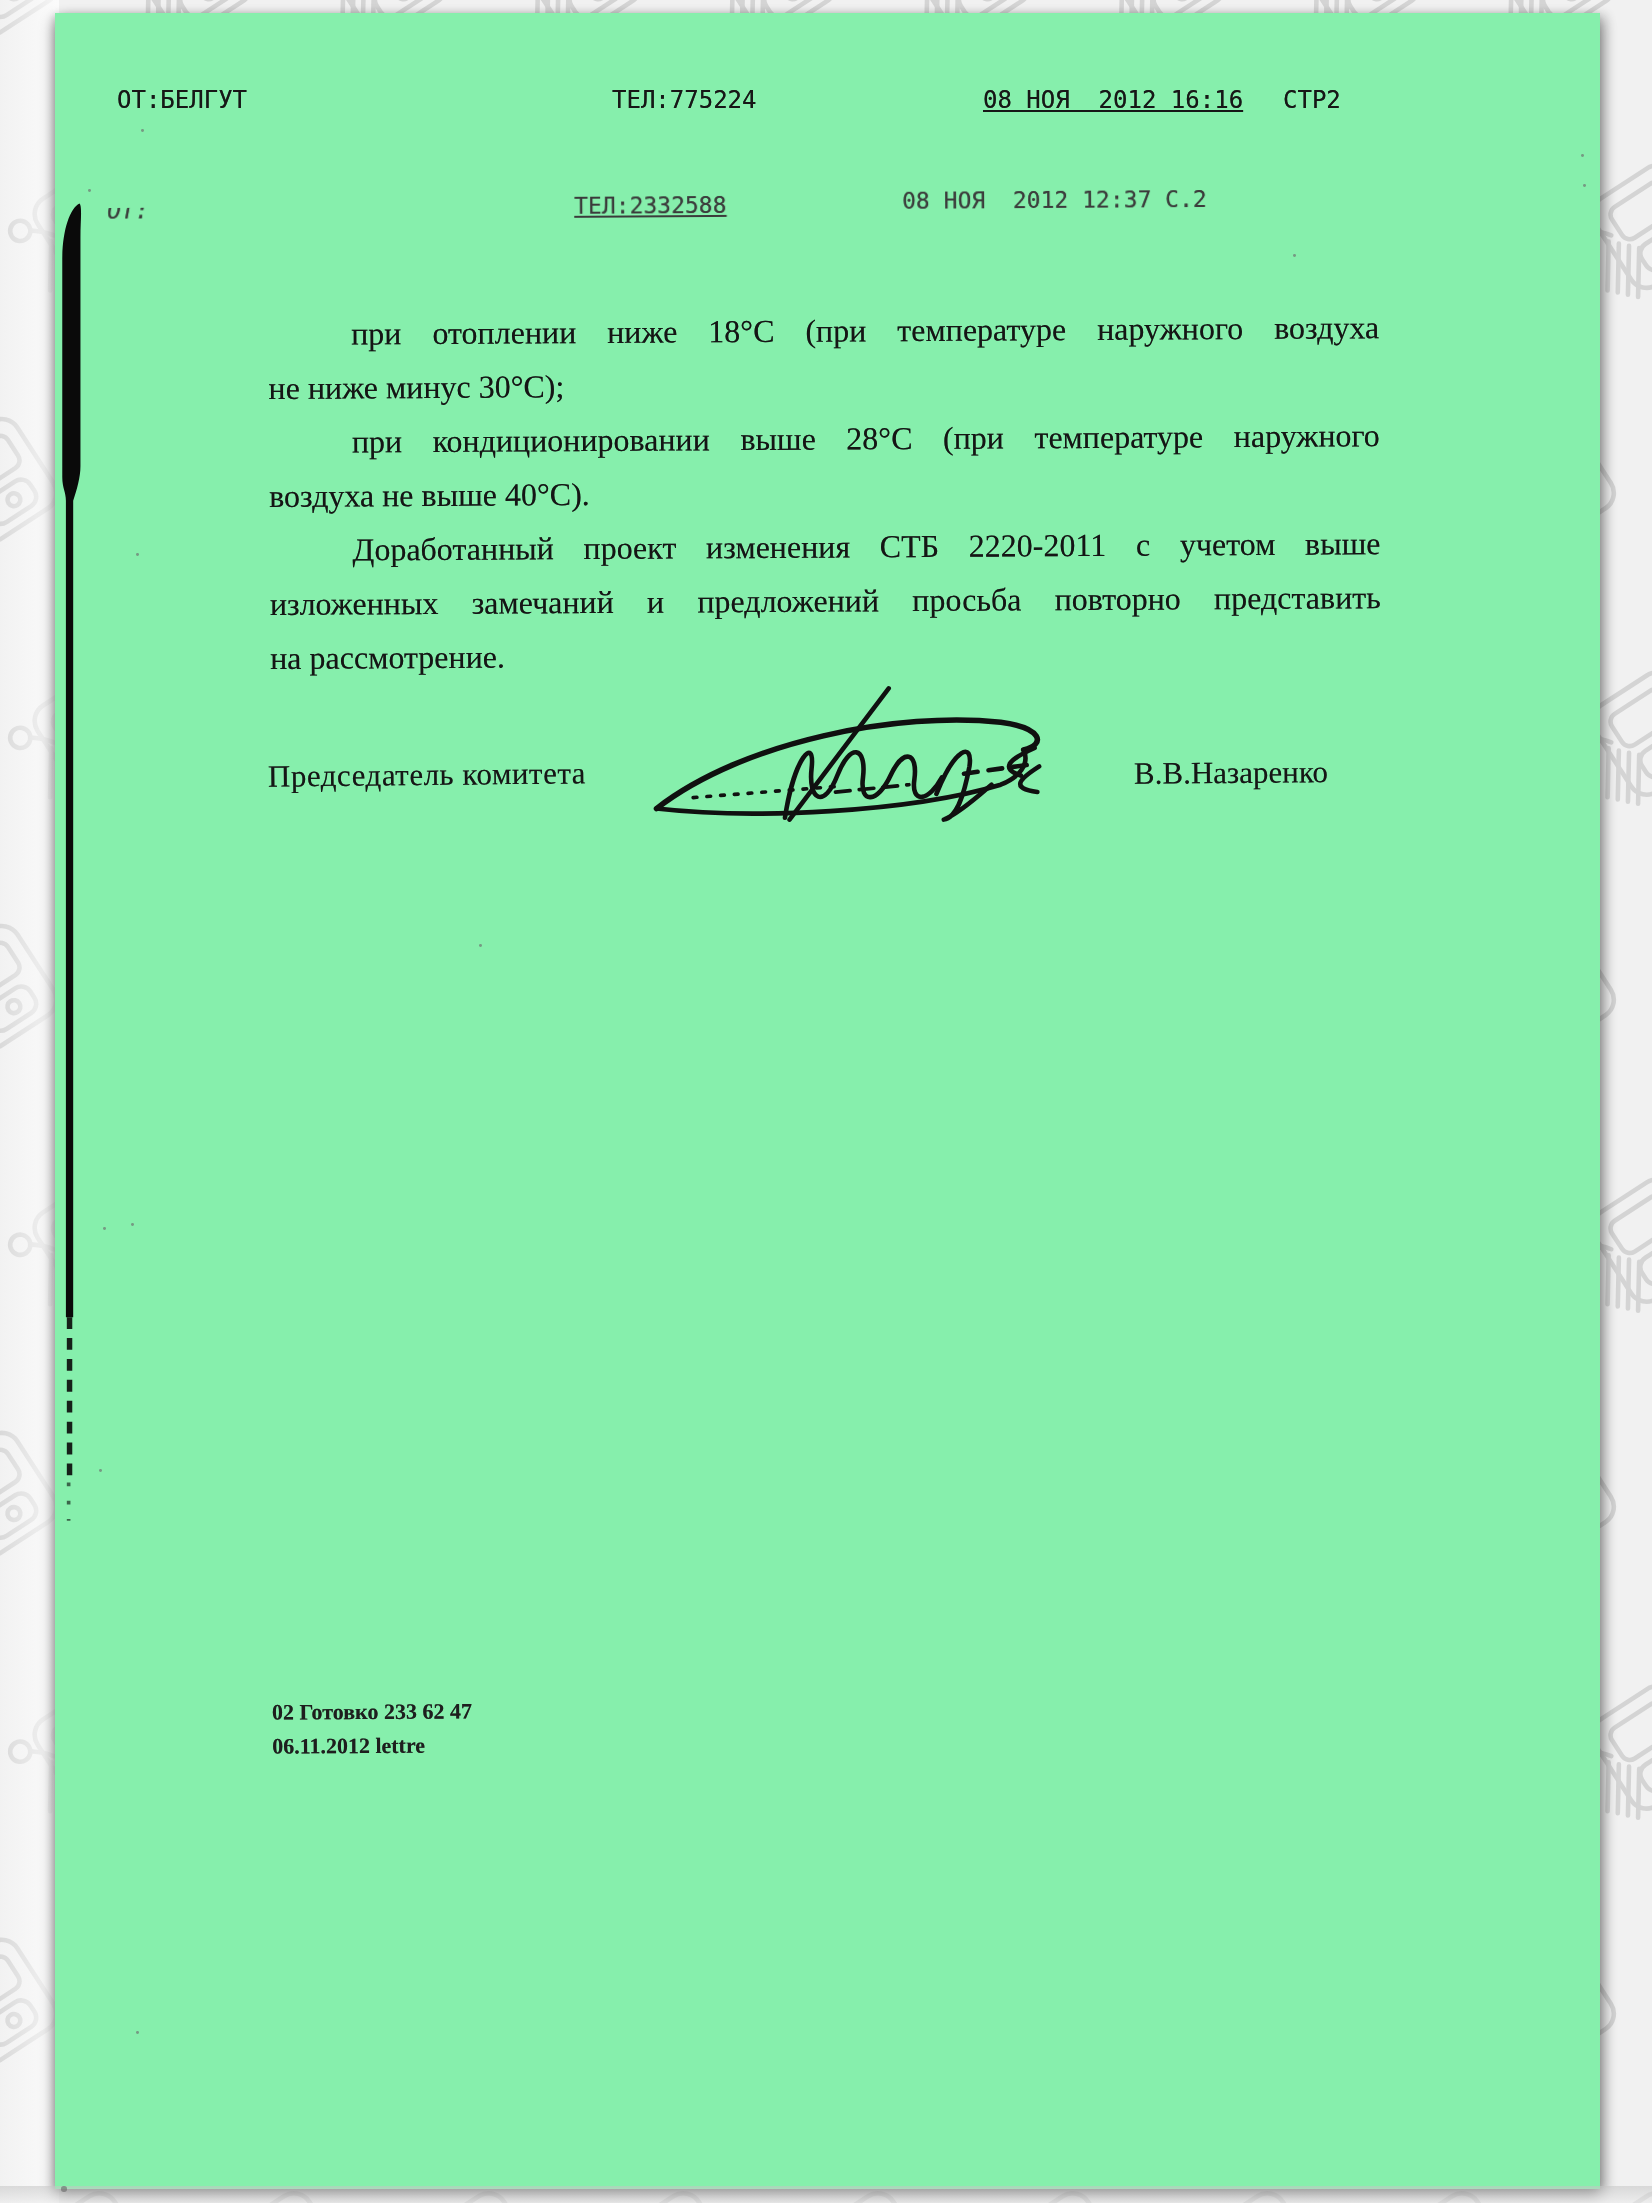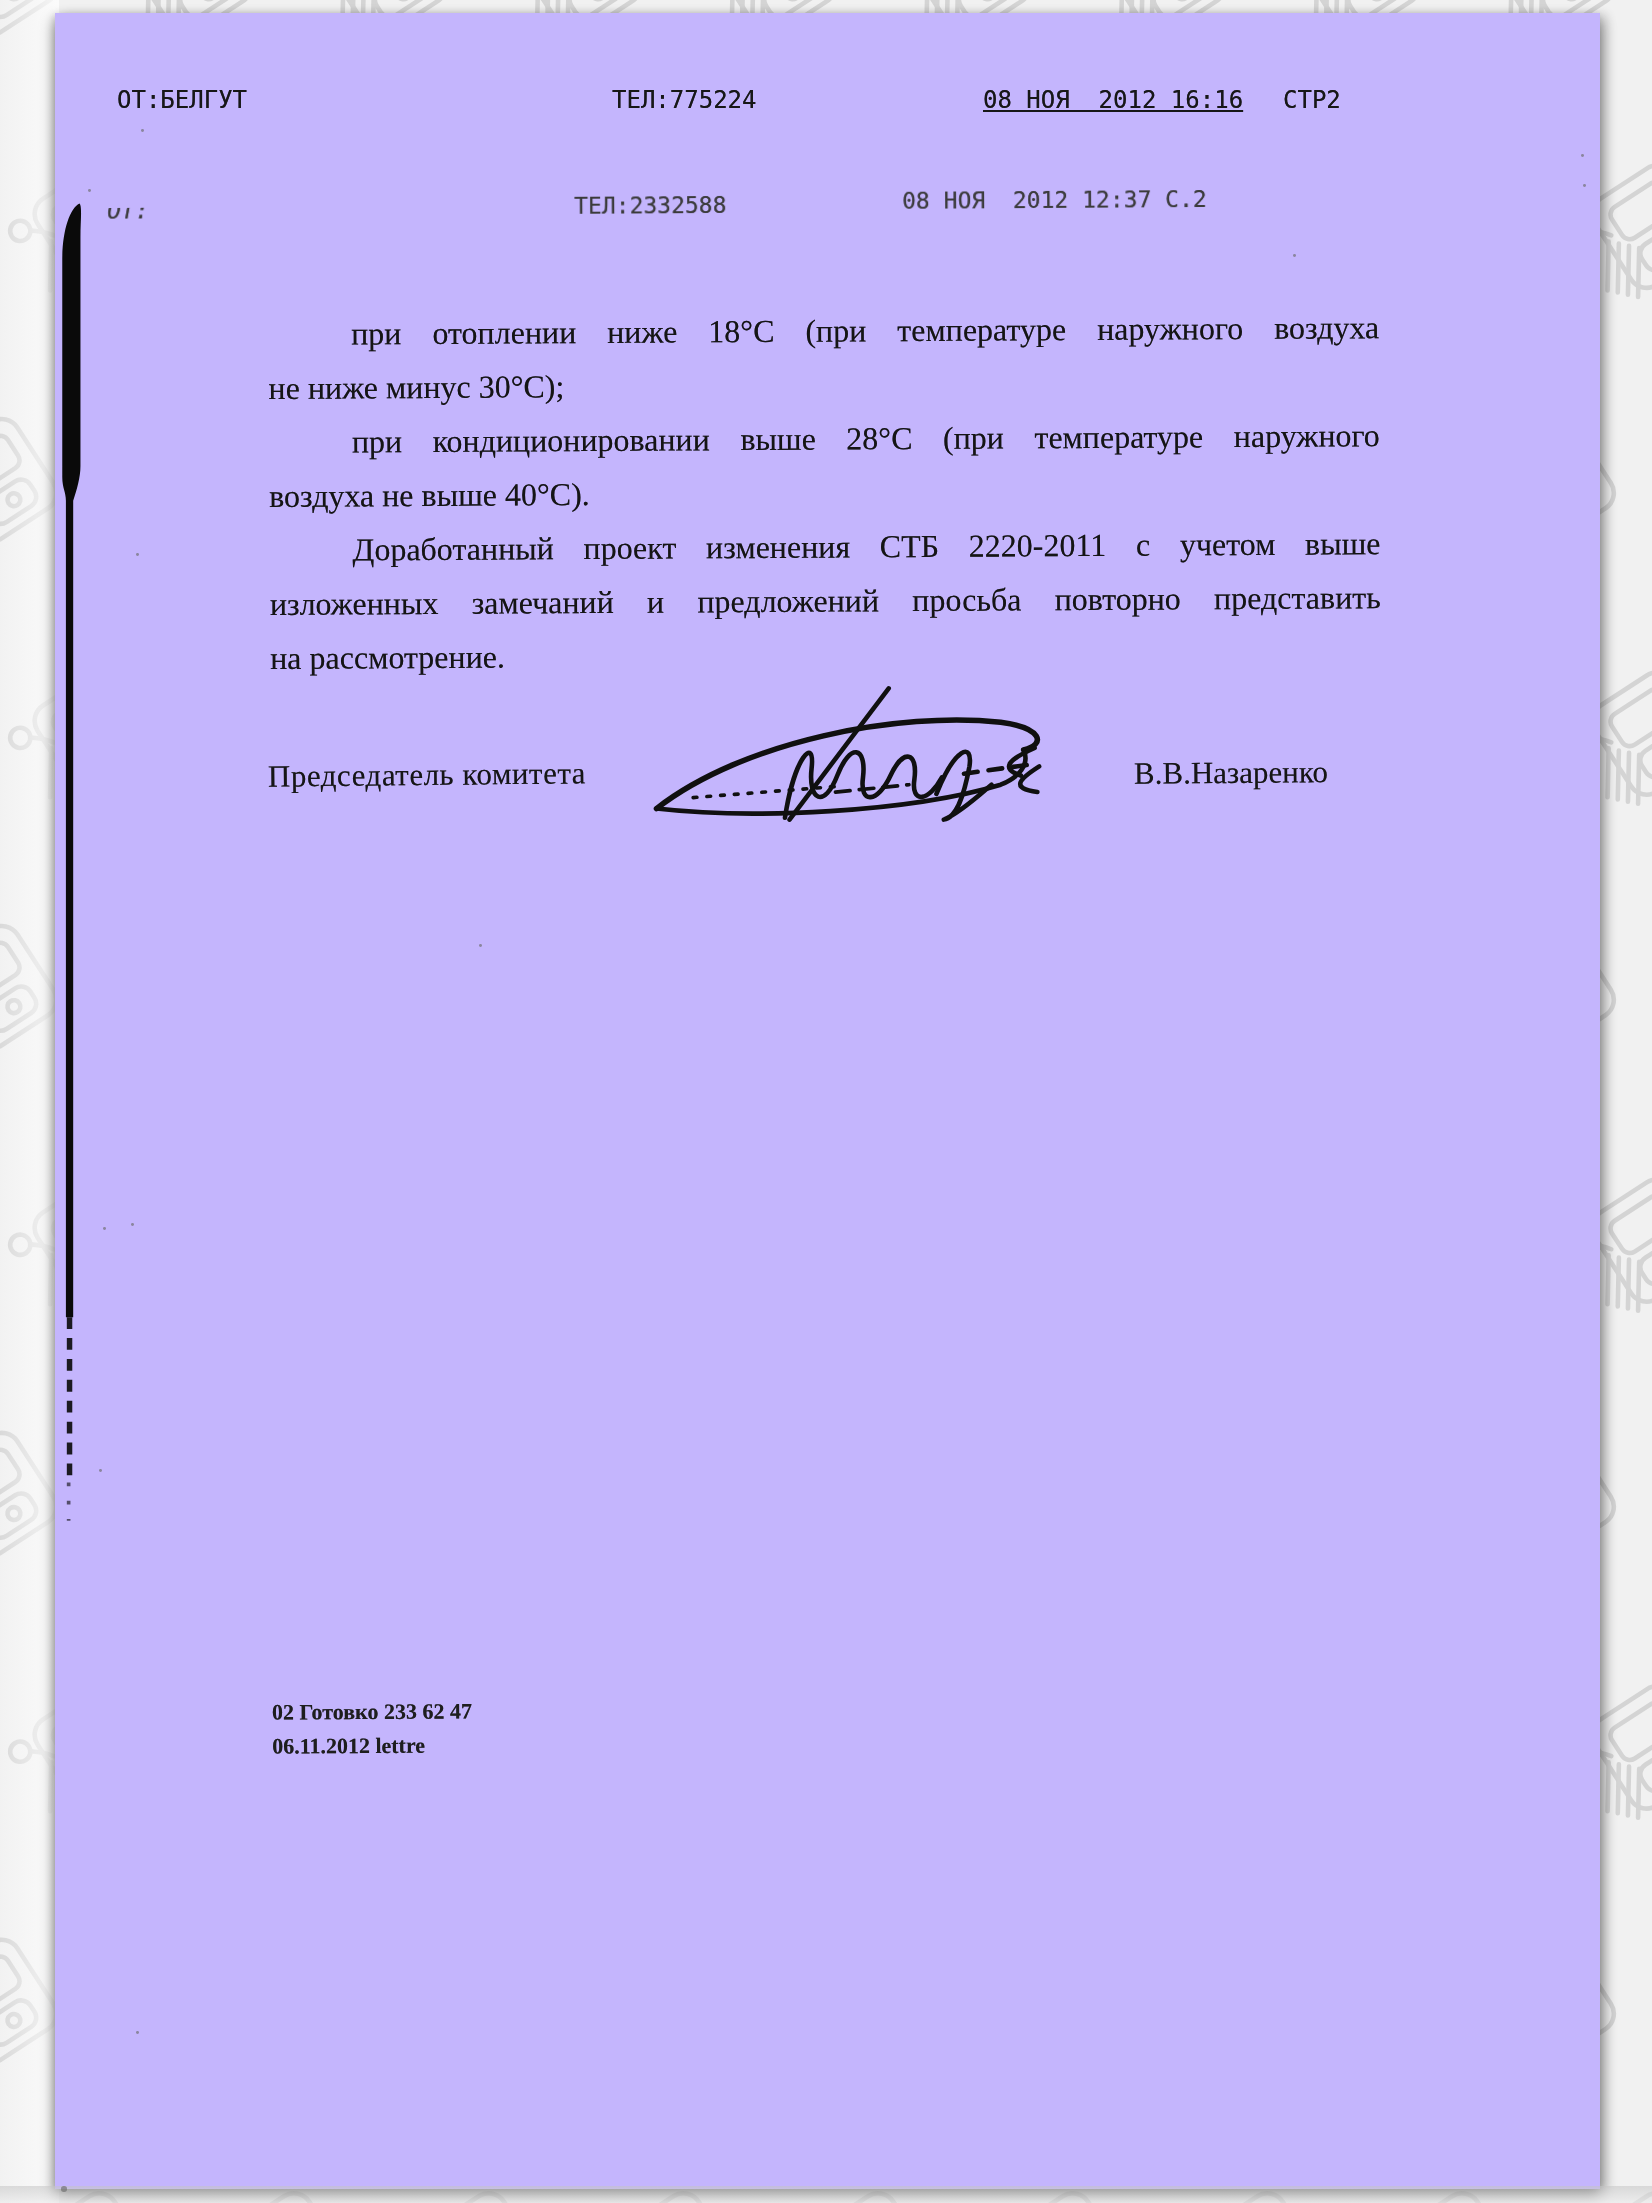--- a/index.html
+++ b/index.html
@@ -10,21 +10,21 @@
   svg.wm{position:absolute;left:0;top:0;}
   .edge-fade{
     position:absolute;left:0;top:0;width:59px;height:100%;
     background:linear-gradient(to right,rgba(246,246,246,0.15),rgba(253,253,253,0.85));
   }
   .bottom-shade{
     position:absolute;left:0;top:2186px;width:100%;height:18.4px;
     background:linear-gradient(to bottom,#c3c3c3,#ededed);opacity:.55;z-index:2;
   }
   .page{
-    position:absolute;left:55px;top:13px;width:1545px;height:2176px;background:#c4b5fd;z-index:1;
+    position:absolute;left:55px;top:13px;width:1545px;height:2176px;background:#86efac;z-index:1;
     box-shadow:0 8.3px 14.7px rgba(0,0,0,.45), 5.5px 1.8px 11px rgba(0,0,0,.18), -2.8px 1.8px 7.3px rgba(0,0,0,.12);
   }
   .fax-line{position:absolute;left:0;top:0;width:100%;}
   .fax-line span{
     position:absolute;font-family:"DejaVu Sans Mono",monospace;font-size:24px;color:#171717;
     white-space:pre;text-shadow:0 0 0.6px rgba(0,0,0,.65);
   }
   .fax2{transform:rotate(-0.35deg);transform-origin:0 0;}
   .fax2 span{font-size:23px;color:#3b3b3b;filter:blur(0.4px);text-shadow:0 0 0.5px rgba(40,40,40,.6);}
   .clip-top{clip-path:inset(40% 0 0 0);}
@@ -184,21 +184,21 @@
 
     <div class="fax-line">
       <span style="left:62px;top:73px;">ОТ:БЕЛГУТ</span>
       <span style="left:557px;top:73px;">ТЕЛ:775224</span>
       <span style="left:928px;top:73px;text-decoration:underline;">08 НОЯ  2012 16:16</span>
       <span style="left:1228px;top:73px;text-align:center;">СТР2</span>
     </div>
 
     <div class="fax-line fax2">
       <span class="clip-top" style="left:51px;top:185px;font-style:italic;">ОТ:</span>
-      <span style="left:518px;top:183px;">ТЕЛ:2332588</span>
+      <span style="left:518px;top:183px;text-decoration:underline;">ТЕЛ:2332588</span>
       <span style="left:846px;top:180px;">08 НОЯ  2012 12:37 С.2</span>
     </div>
 
     <svg class="artifact" width="40" height="1561" viewBox="0 0 44 1700">
       <path d="M27,201 C16,206 8,232 8,262 L8,502 C8,514 12,518 12,528 L12,1426 L20,1426 L20,528 C24,516 28,502 28,490 L28,238 C28,220 30,204 27,201 Z" fill="#0a0a0a"></path>
       <line x1="16" y1="1426" x2="16" y2="1608" stroke="#0a0a0a" stroke-width="6" stroke-dasharray="13 10" opacity="0.9"></line>
       <line x1="15" y1="1608" x2="15" y2="1650" stroke="#0a0a0a" stroke-width="4" stroke-dasharray="4 16" opacity="0.6"></line>
     </svg>
 
     <div class="bodytext">

